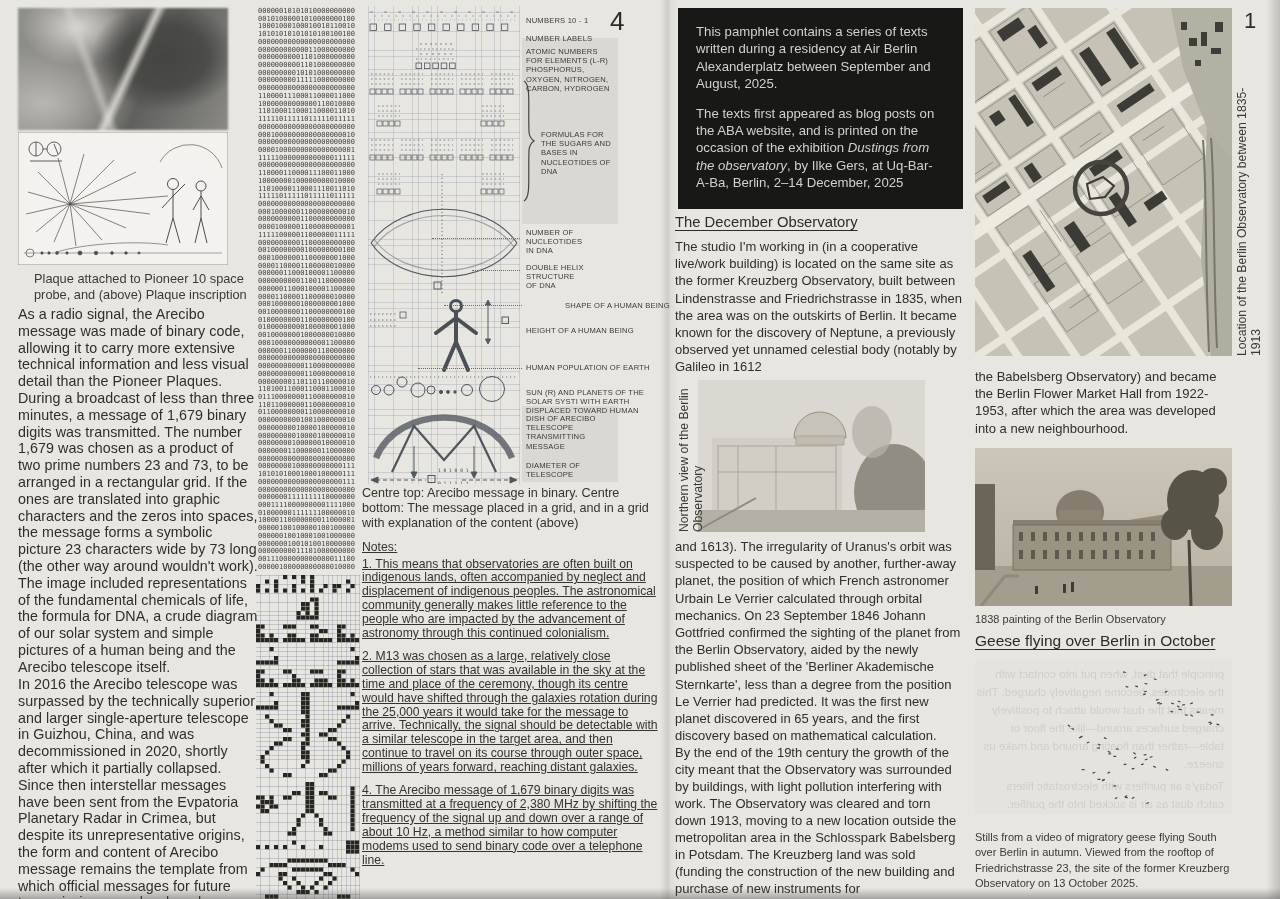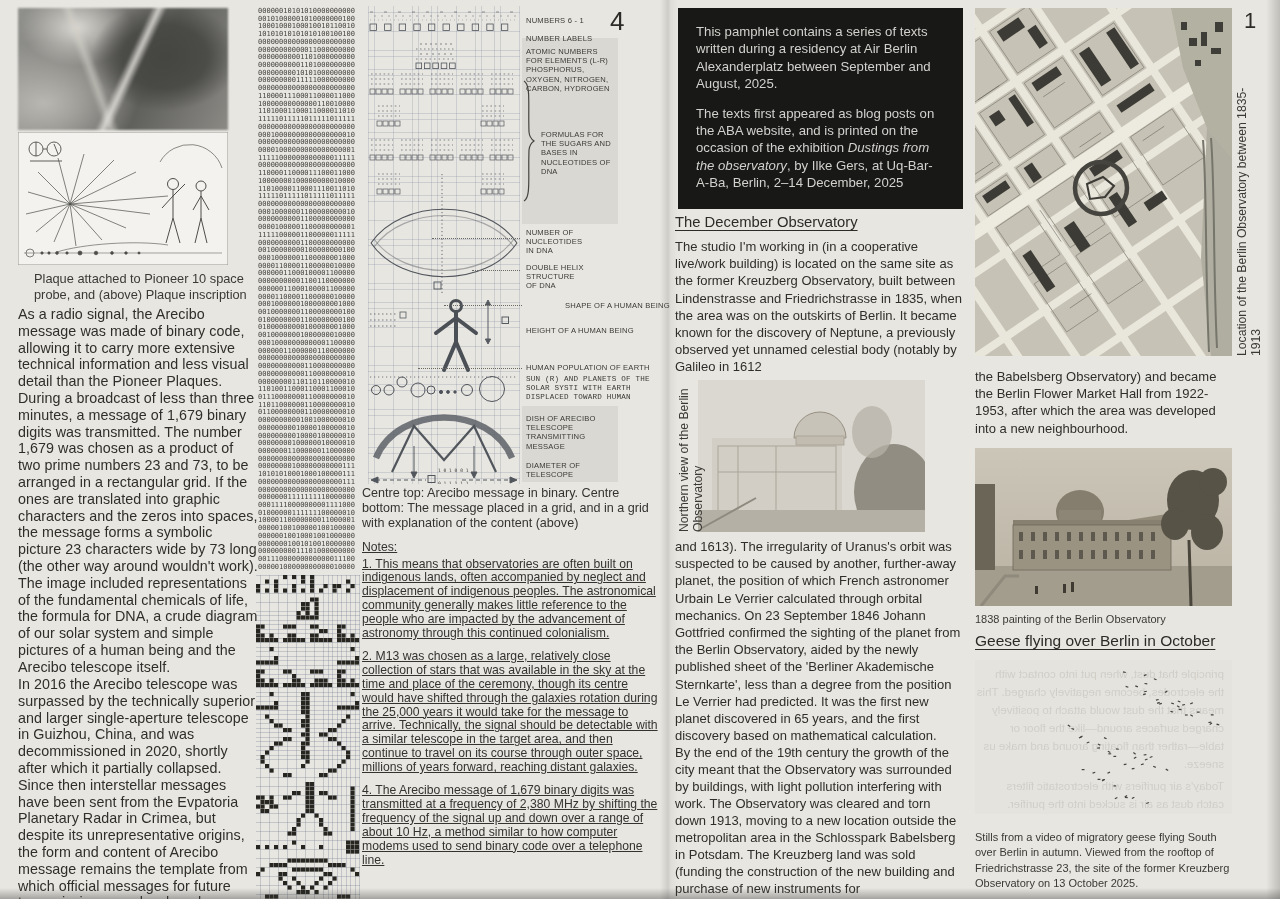--- a/index.html
+++ b/index.html
@@ -734,30 +734,30 @@
       </svg>
     </div>
 
     <div class="abs panel" style="left:522px;top:38px;width:96px;height:186px;"></div>
     <div class="abs panel" style="left:522px;top:406px;width:96px;height:76px;"></div>
 
     <svg class="abs" style="left:521px;top:80px;" width="16" height="122" viewBox="0 0 16 122">
       <path d="M3,1 C10,5 7,24 8,52 C8.6,58 13,61 13,61 C13,61 8.6,64 8,70 C7,98 10,117 3,121" fill="none" stroke="#45443f" stroke-width="1.2"></path>
     </svg>
 
-    <div class="abs lbl" style="left:526px;top:16px;width:90px;">NUMBERS 6 - 1</div>
+    <div class="abs lbl" style="left:526px;top:16px;width:90px;">NUMBERS 10 - 1</div>
     <div class="abs lbl" style="left:526px;top:34px;width:90px;">NUMBER LABELS</div>
     <div class="abs lbl" style="left:526px;top:47px;width:88px;">ATOMIC NUMBERS FOR ELEMENTS (L-R) PHOSPHORUS, OXYGEN, NITROGEN, CARBON, HYDROGEN</div>
     <div class="abs lbl" style="left:541px;top:130px;width:74px;">FORMULAS FOR THE SUGARS AND BASES IN NUCLEOTIDES OF DNA</div>
     <div class="abs lbl" style="left:526px;top:228px;width:60px;">NUMBER OF NUCLEOTIDES IN DNA</div>
     <div class="abs lbl" style="left:526px;top:263px;width:58px;">DOUBLE HELIX STRUCTURE OF DNA</div>
     <div class="abs lbl" style="left:526px;top:301px;width:130px;padding-left:39px;">SHAPE OF A HUMAN BEING</div>
     <div class="abs lbl" style="left:526px;top:326px;width:130px;">HEIGHT OF A HUMAN BEING</div>
     <div class="abs lbl" style="left:526px;top:363px;width:140px;">HUMAN POPULATION OF EARTH</div>
-    <div class="abs lbl" style="left:526px;top:375px;width:142px;font-family:Liberation Mono, monospace;">SUN (R) AND PLANETS OF THE SOLAR SYSTI WITH EARTH DISPLACED TOWARD HUMAN</div>
+    <div class="abs lbl" style="left:526px;top:388px;width:142px;">SUN (R) AND PLANETS OF THE SOLAR SYSTI WITH EARTH DISPLACED TOWARD HUMAN</div>
     <div class="abs lbl" style="left:526px;top:414px;width:90px;">DISH OF ARECIBO TELESCOPE TRANSMITTING MESSAGE</div>
     <div class="abs lbl" style="left:526px;top:461px;width:90px;">DIAMETER OF TELESCOPE</div>
 
     <div class="abs dotlead" style="left:432px;top:238px;width:88px;"></div>
     <div class="abs dotlead" style="left:472px;top:270px;width:48px;"></div>
     <div class="abs dotlead" style="left:444px;top:305px;width:78px;"></div>
     <div class="abs dotlead" style="left:418px;top:368px;width:104px;"></div>
 
     <div class="abs pgnum" style="left:610px;top:6px;">4</div>
 

